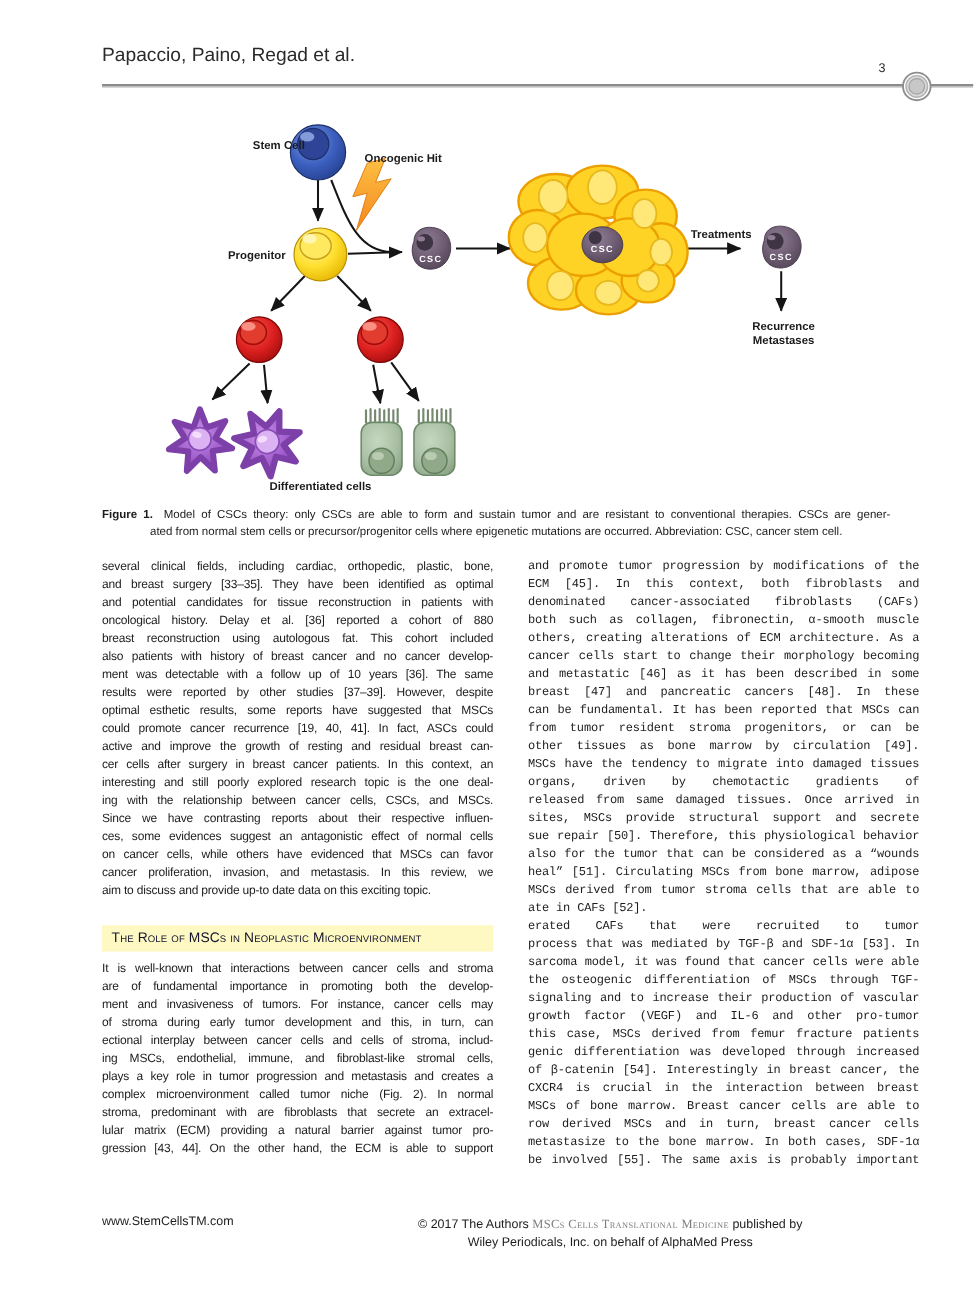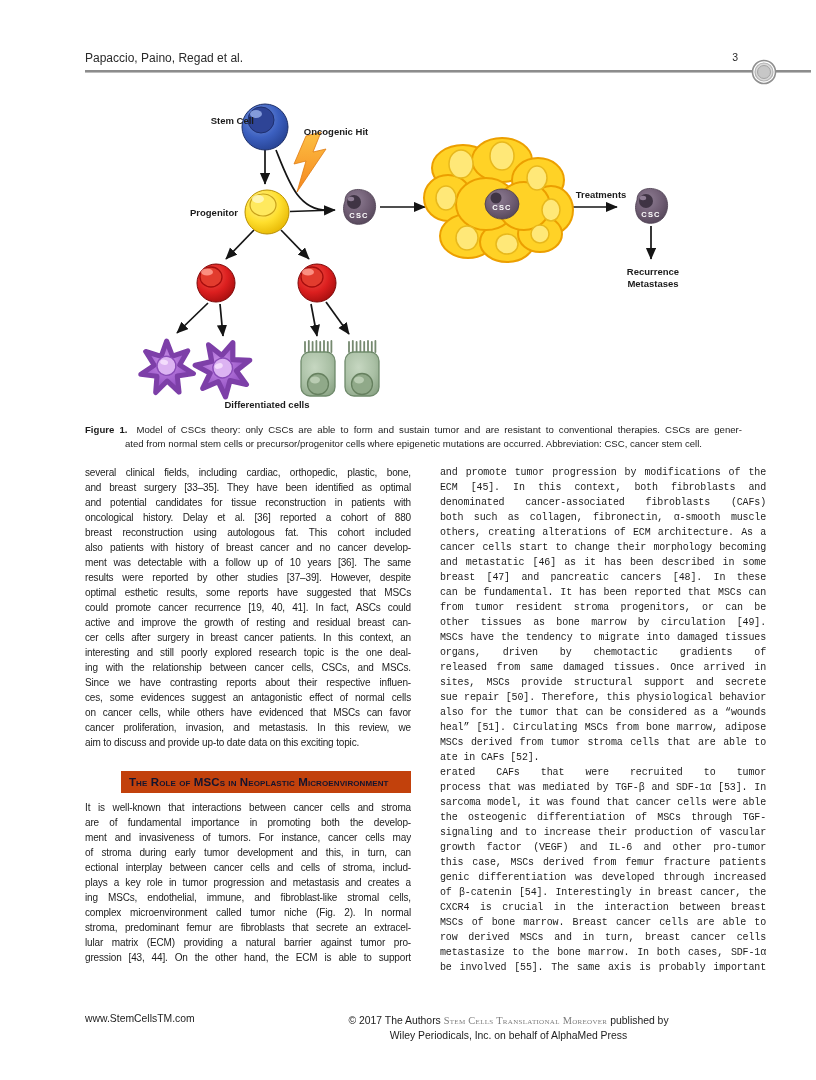--- a/index.html
+++ b/index.html
@@ -1,41 +1,41 @@
 <!DOCTYPE html>
 <html><head>
 <meta charset="utf-8">
 <style>
   html,body{margin:0;padding:0;background:#ffffff;}
   .page{position:relative;width:816px;height:1080px;background:#fff;overflow:hidden;
         font-family:"Liberation Sans",sans-serif;color:#1f1f1f;}
   
-  .hdr-authors{position:absolute;left:85px;top:51px;font-size:12px;color:#2a2a2a;}
+  .hdr-authors{position:absolute;left:85px;top:38px;font-size:16px;color:#2a2a2a;}
   .hdr-page{position:absolute;top:51px;left:718px;width:20px;text-align:right;font-size:10.5px;color:#2a2a2a;}
   .hdr-rule{position:absolute;left:85px;top:70px;width:726px;height:3px;
             background:linear-gradient(to bottom,#8c8c8c 0 55%,#bdbdbd 55% 100%);}
   .hdr-medallion{position:absolute;left:751px;top:59px;}
   
   .fig-svg{position:absolute;left:130px;top:98px;}
   
   .caption{position:absolute;left:85px;top:423px;width:657px;font-size:9.6px;line-height:14px;color:#1c1c1c;}
   .caption .cap-line1{text-align:justify;text-align-last:justify;height:14px;overflow:hidden;}
   .caption .cap-line2{text-align:center;height:14px;overflow:hidden;}
   .caption b{margin-right:9px;}
   
   .col{position:absolute;top:465px;width:326px;font-size:10px;}
   .col-left{left:85px;}
   .col-right{left:440px;font-family:Liberation Mono, monospace;}
   .line{height:15px;line-height:15px;overflow:hidden;text-align:justify;text-align-last:justify;
         letter-spacing:-0.15px;color:#1c1c1c;}
   .line-end{text-align-last:left;}
   .line-indent{text-indent:10px;}
-  .section-heading{margin-top:21px;margin-bottom:7px;height:22px;line-height:22px;background:#c2410c;
-        font-variant:small-caps;font-weight:bold;font-size:11.5px;color:#14142e;padding-left:8px;
-        letter-spacing:0.1px;margin-left:36px;}
+  .section-heading{margin-top:21px;margin-bottom:7px;height:22px;line-height:22px;background:#fef9c3;
+        font-variant:small-caps;font-weight:normal;font-size:11.5px;color:#14142e;padding-left:8px;
+        letter-spacing:0.1px;}
   
   .ftr-url{position:absolute;left:85px;top:1013px;font-size:10.4px;color:#1c1c1c;}
   .ftr-right{position:absolute;left:285px;top:1013px;width:447px;text-align:center;
              font-size:10.4px;line-height:15px;color:#1c1c1c;}
   .journal-name{font-family:"Liberation Serif",serif;font-variant:small-caps;color:#7c7c7c;
                 letter-spacing:0.3px;}
   svg text{font-family:"Liberation Sans",sans-serif;}
   .fig-label{font-weight:bold;font-size:9.5px;fill:#1b1b1b;}
   .csc-label{font-weight:bold;font-size:7.5px;fill:#ffffff;letter-spacing:1.2px;}
 </style>
@@ -260,24 +260,24 @@
         <div class="line">cancer proliferation, invasion, and metastasis. In this review, we</div>
         <div class="line line-end">aim to discuss and provide up-to date data on this exciting topic.</div>
       </div>
       <div class="section-heading">The Role of MSCs in Neoplastic Microenvironment</div>
       <div class="para">
         <div class="line">It is well-known that interactions between cancer cells and stroma</div>
         <div class="line">are of fundamental importance in promoting both the develop-</div>
         <div class="line">ment and invasiveness of tumors. For instance, cancer cells may</div>
         <div class="line">of stroma during early tumor development and this, in turn, can</div>
         <div class="line">ectional interplay between cancer cells and cells of stroma, includ-</div>
+        <div class="line">ing MSCs, endothelial, immune, and fibroblast-like stromal cells,</div>
         <div class="line">plays a key role in tumor progression and metastasis and creates a</div>
-        <div class="line">ing MSCs, endothelial, immune, and fibroblast-like stromal cells,</div>
         <div class="line">complex microenvironment called tumor niche (Fig. 2). In normal</div>
-        <div class="line">stroma, predominant femur are fibroblasts that secrete an extracel-</div>
+        <div class="line">stroma, predominant with are fibroblasts that secrete an extracel-</div>
         <div class="line">lular matrix (ECM) providing a natural barrier against tumor pro-</div>
         <div class="line">gression [43, 44]. On the other hand, the ECM is able to support</div>
       </div>
     </div>
   <div class="col col-right">
       <div class="para">
         <div class="line">and promote tumor progression by modifications of the same</div>
         <div class="line">ECM [45]. In this context, both fibroblasts and myofibroblasts,</div>
         <div class="line">denominated cancer-associated fibroblasts (CAFs) produce pro-</div>
         <div class="line">both such as collagen, fibronectin, α-smooth muscle actin, and</div>
@@ -311,17 +311,17 @@
         <div class="line">CXCR4 is crucial in the interaction between breast cancer cells and</div>
         <div class="line">MSCs of bone marrow. Breast cancer cells are able to attract mar-</div>
         <div class="line">row derived MSCs and in turn, breast cancer cells preferentially</div>
         <div class="line">metastasize to the bone marrow. In both cases, SDF-1α seems to</div>
         <div class="line">be involved [55]. The same axis is probably important also to guide</div>
       </div>
     </div>
 
   <div class="ftr-url">www.StemCellsTM.com</div>
   <div class="ftr-right">
-    <div><span>© 2017 The Authors </span><span class="journal-name">Stem Cells Translational Moreover</span><span> published by</span></div>
+    <div><span>© 2017 The Authors </span><span class="journal-name">MSCs Cells Translational Medicine</span><span> published by</span></div>
     <div><span>Wiley Periodicals, Inc. on behalf of AlphaMed Press</span></div>
   </div>
 
 </div>
 
 </body></html>

